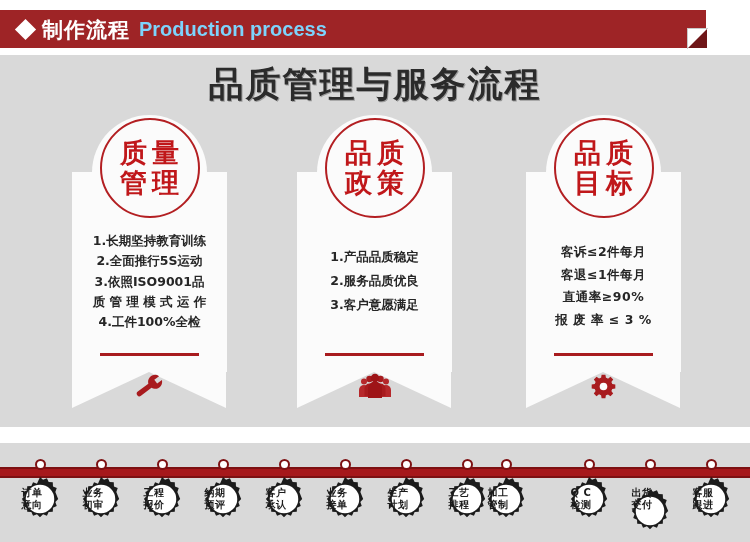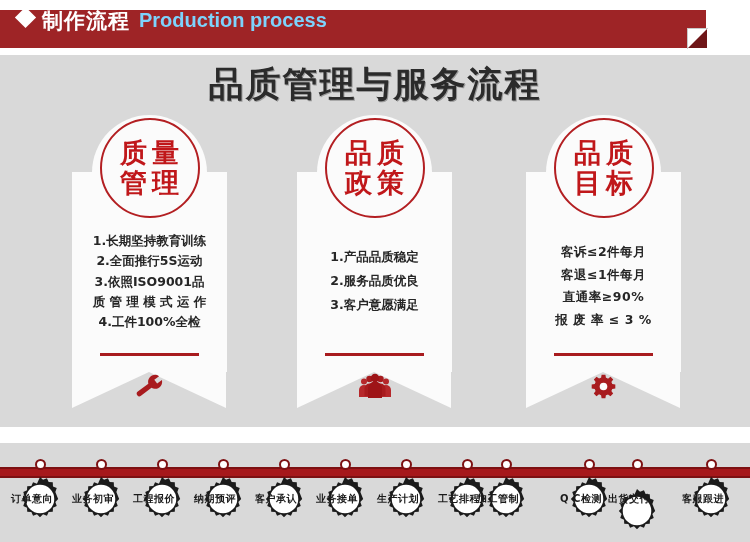--- a/index.html
+++ b/index.html
@@ -12,21 +12,21 @@
   }
   .page{position:relative;width:750px;height:542px;background:#ffffff;}
 
   
   .header-wrap{position:absolute;left:0;top:10px;width:750px;height:38px;}
   .header-bar{
     position:absolute;left:0;top:0;width:706px;height:38px;
     background:#9e2426;
   }
   .header-inner{
-    display:flex;align-items:flex-start;height:38px;padding-left:18px;gap:9px;
+    display:flex;align-items:center;height:38px;padding-left:18px;gap:9px;
   }
   .diamond-icon{
     width:15px;height:15px;background:#ffffff;
     transform:rotate(45deg);flex:none;
   }
   .header-cn{
     color:#ffffff;font-size:21px;font-weight:bold;letter-spacing:1px;
     line-height:1;
   }
   .header-en{
@@ -145,21 +145,21 @@
     width:11px;height:11px;border-radius:50%;
     background:#ffffff;border:2px solid #7d1012;box-sizing:border-box;
     position:relative;z-index:3;
   }
   .gear{
     position:relative;margin-top:6px;width:46px;height:46px;
   }
   .gear svg{position:absolute;left:0;top:0;}
   .gear-label{
     position:absolute;left:0;top:0;width:46px;height:46px;
-    display:flex;flex-direction:row;align-items:center;justify-content:center;
+    display:flex;flex-direction:column;align-items:center;justify-content:center;
     z-index:4;gap:0px;
   }
   .gear-label span{
     font-size:10px;font-weight:bold;color:#1b1b1b;line-height:1.25;
     letter-spacing:0.5px;
     font-family:"DejaVu Sans","Liberation Sans",sans-serif;
     white-space:nowrap;
   }
 </style>
 </head>
@@ -406,21 +406,21 @@
             <path fill="#1b1b1b" d="M50 2l6.6 6.1 8.5-3 3.7 8.2 9 .3 .4 9 8.2 3.7-3 8.5L89.5 50l-6.1 6.6 3 8.5-8.2 3.7-.4 9-9 .4-3.7 8.2-8.5-3L50 89.5l-6.6-6.1-8.5 3-3.7-8.2-9-.4-.4-9-8.2-3.7 3-8.5L10.5 50l6.1-6.6-3-8.5 8.2-3.7.4-9 9-.3 3.7-8.2 8.5 3z"></path>
             <circle cx="50" cy="50" r="31" fill="#ffffff"></circle>
           </svg>
       </span>
       <span class="gear-label" style="margin-top:17px;">
         <span>Q C</span>
         <span>检测</span>
       </span>
     </div>
 
-    <div class="node" style="left:606px;gap:12px;">
+    <div class="node" style="left:619px;gap:12px;">
       <span class="node-dot"></span>
       <span class="gear">
         <svg width="46" height="46" viewBox="0 0 100 100">
             <path fill="#1b1b1b" d="M50 2l6.6 6.1 8.5-3 3.7 8.2 9 .3 .4 9 8.2 3.7-3 8.5L89.5 50l-6.1 6.6 3 8.5-8.2 3.7-.4 9-9 .4-3.7 8.2-8.5-3L50 89.5l-6.6-6.1-8.5 3-3.7-8.2-9-.4-.4-9-8.2-3.7 3-8.5L10.5 50l6.1-6.6-3-8.5 8.2-3.7.4-9 9-.3 3.7-8.2 8.5 3z"></path>
             <circle cx="50" cy="50" r="31" fill="#ffffff"></circle>
           </svg>
       </span>
       <span class="gear-label" style="margin-top:17px;">
         <span>出货</span>
         <span>交付</span>

